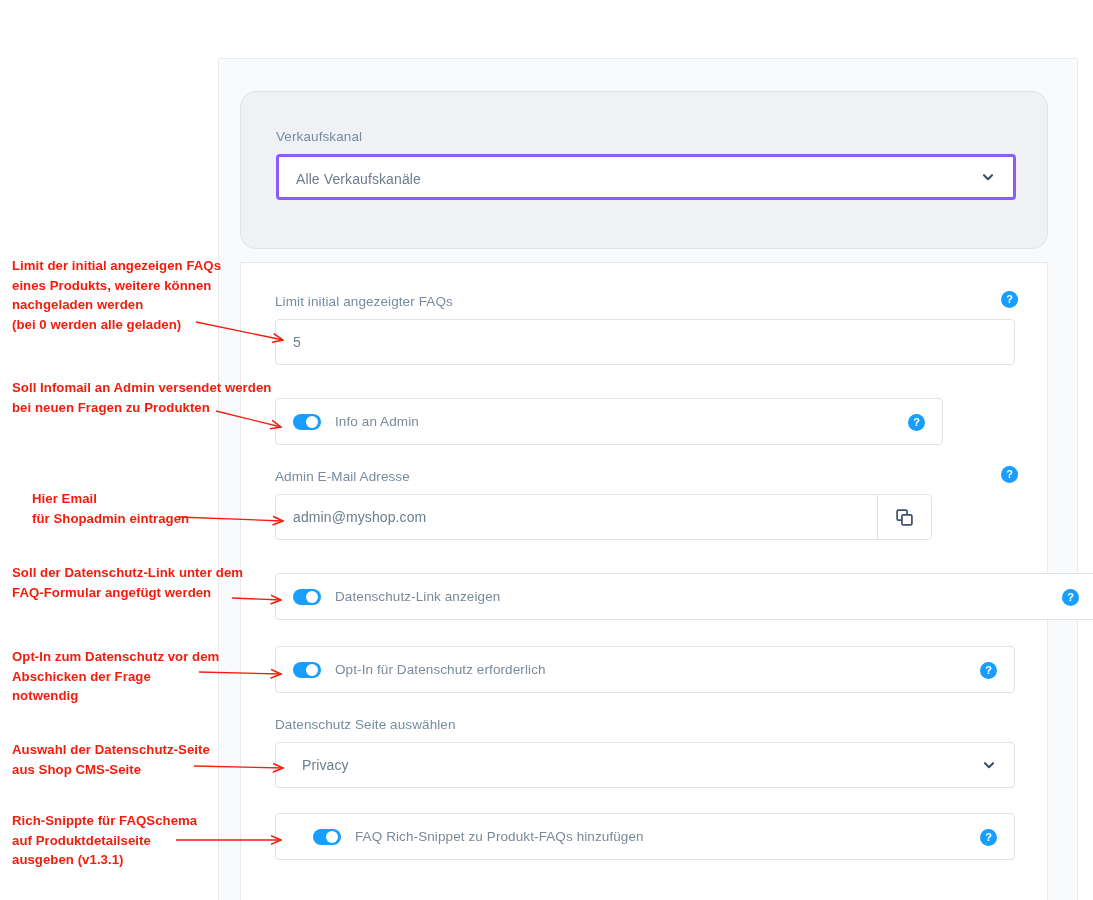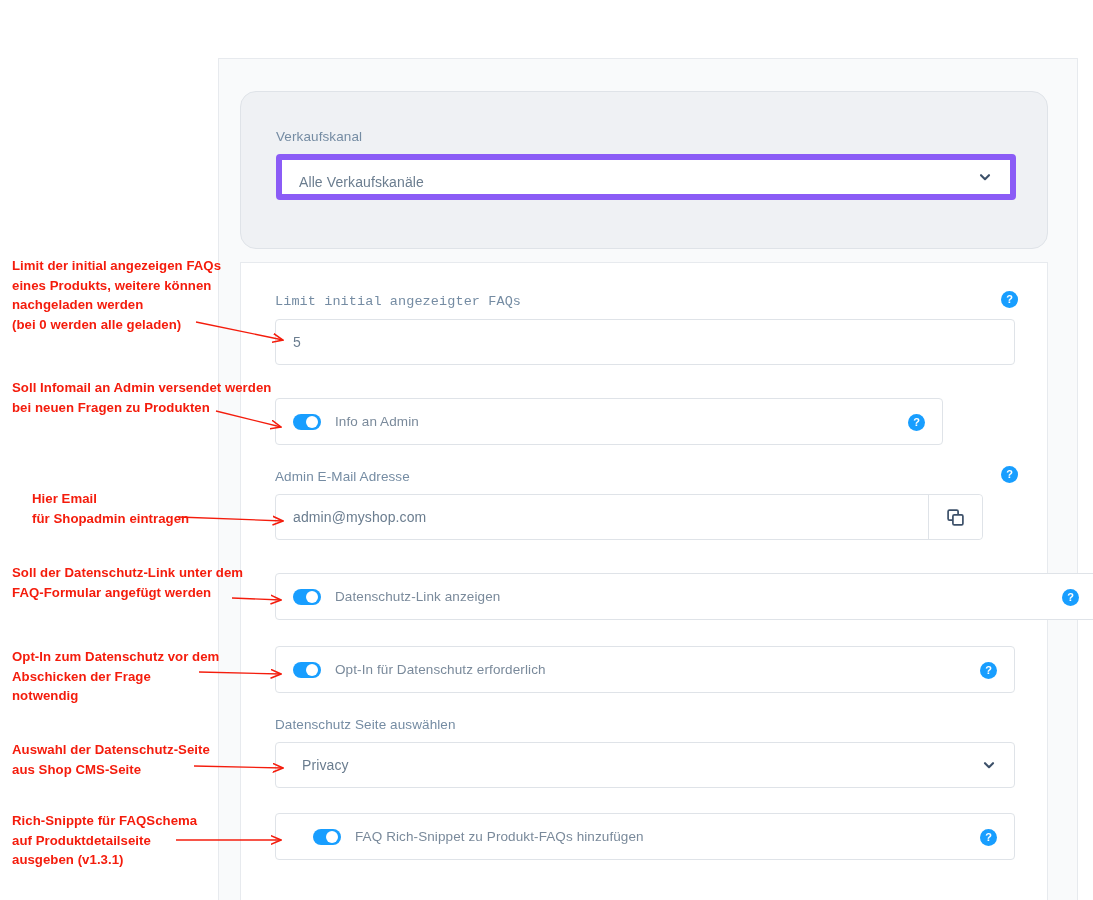--- a/index.html
+++ b/index.html
@@ -49,21 +49,21 @@
     left: 35px;
     top: 37px;
   }
   .channel-select {
     position: absolute;
     left: 35px;
     top: 62px;
     width: 740px;
     height: 46px;
     background: #ffffff;
-    border: 6px solid #8b5cf6;
+    border: 3px solid #8b5cf6;
     border-radius: 4px;
   }
 
   
   .settings-card {
     position: absolute;
     left: 240px;
     top: 262px;
     width: 808px;
     height: 638px;
@@ -207,37 +207,37 @@
     <div class="channel-select">
       <div class="input-value" style="line-height:44px;">Alle Verkaufskanäle</div>
       <svg class="chevron" viewBox="0 0 14 14">
         <path d="M3 5.2 L7 9.2 L11 5.2" fill="none" stroke="#3c5069" stroke-width="2.1" stroke-linecap="round" stroke-linejoin="round"></path>
       </svg>
     </div>
   </div>
 
   <div class="settings-card"></div>
 
-  <div class="field-label" style="position:absolute;left:275px;top:294px;font-family:Liberation Mono, monospace;">Limit initial angezeigter FAQs</div>
+  <div class="field-label" style="position:absolute;left:275px;top:294px;">Limit initial angezeigter FAQs</div>
   <div class="help-icon" style="left:1001px;top:291px;">?</div>
   <div class="input-box" style="left:275px;top:319px;width:740px;height:46px;">
     <span class="input-value">5</span>
   </div>
 
   <div class="switch-row" style="left:275px;top:398px;width:668px;height:47px;">
     <div class="toggle">
         <div class="knob"></div>
       </div>
     <span class="switch-label">Info an Admin</span>
     <div class="help-icon" style="right:17px;top:15px;">?</div>
   </div>
 
   <div class="field-label" style="position:absolute;left:275px;top:469px;">Admin E-Mail Adresse</div>
   <div class="help-icon" style="left:1001px;top:466px;">?</div>
-  <div class="input-box" style="left:275px;top:494px;width:708px;height:46px;">
+  <div class="input-box" style="left:275px;top:494px;width:657px;height:46px;">
     <span class="input-value">admin@myshop.com</span>
     <div class="copy-btn">
       <svg width="17" height="17" viewBox="0 0 17 17">
         <rect x="1.1" y="1.1" width="10" height="10" rx="1.4" fill="none" stroke="#3c5069" stroke-width="1.7"></rect>
         <rect x="5.9" y="5.9" width="10" height="10" rx="1.4" fill="#ffffff" stroke="#3c5069" stroke-width="1.7"></rect>
       </svg>
     </div>
   </div>
 
   <div class="switch-row" style="left:275px;top:573px;width:822px;height:47px;">

